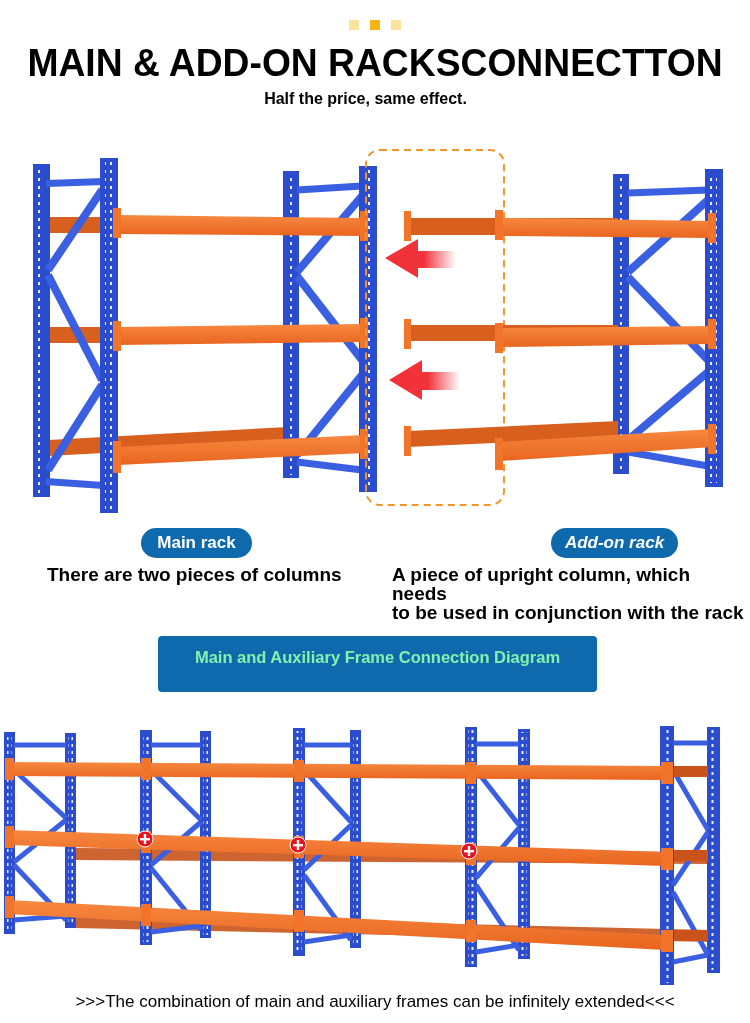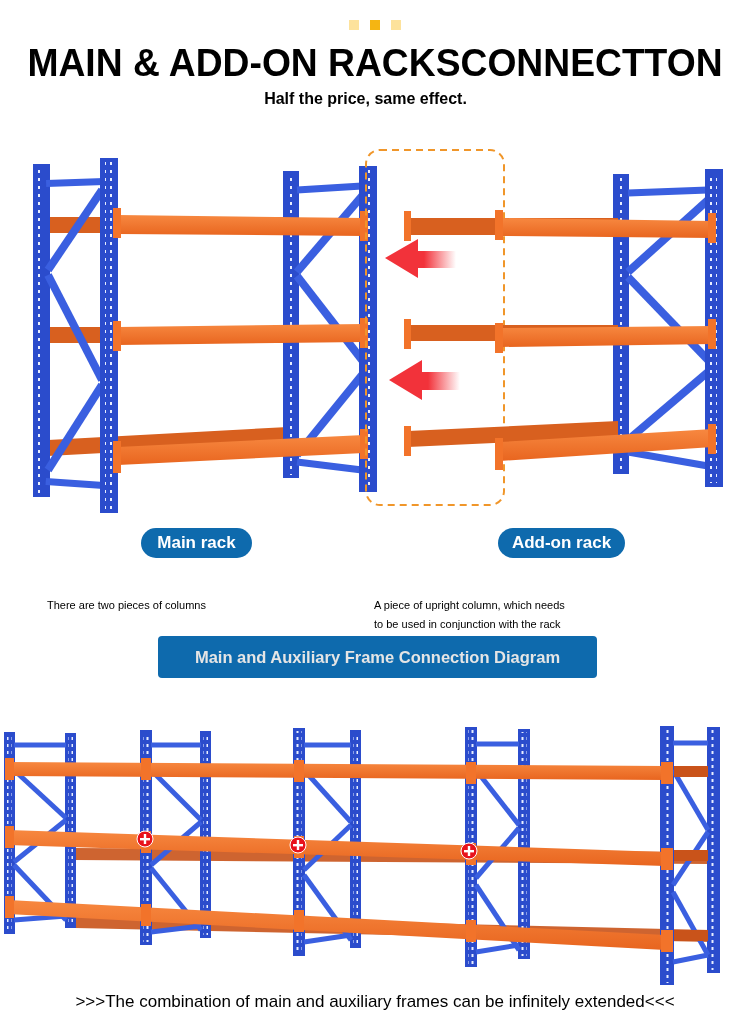--- a/index.html
+++ b/index.html
@@ -4,22 +4,22 @@
 <style>
   * { margin:0; padding:0; box-sizing:border-box; }
   html, body { width:750px; height:1023px; background:#ffffff; overflow:hidden; }
   body { position:relative; font-family:"Liberation Sans", sans-serif; color:#000; }
   .dots { position:absolute; top:20px; left:0; width:750px; display:flex; justify-content:center; gap:11px; }
   .dots span { display:block; width:10px; height:10px; }
   .title { position:absolute; top:42px; left:0; width:750px; text-align:center; font-weight:bold; font-size:38px; letter-spacing:0px; transform:scaleX(0.98); }
   .subtitle { position:absolute; top:90px; left:0; width:731px; text-align:center; font-weight:bold; font-size:16px; }
   svg.scene { position:absolute; left:0; }
   .pill { position:absolute; height:30px; border-radius:15px; color:#ffffff; font-weight:bold; font-size:17px; line-height:30px; text-align:center; }
-  .desc { position:absolute; font-weight:normal; font-size:11px; line-height:19px;margin-top:31px; }
-  .banner { position:absolute; top:636px; left:158px; width:439px; height:42px; border-radius:4px; color:#e5e5e5; font-weight:bold; font-size:16.5px; line-height:42px; text-align:center; }
+  .desc { position:absolute; font-weight:bold; font-size:19px; line-height:19px; }
+  .banner { position:absolute; top:636px; left:158px; width:439px; height:56px; border-radius:4px; color:#86efac; font-weight:bold; font-size:16.5px; line-height:42px; text-align:center; }
   .footer { position:absolute; top:992px; left:0; width:750px; text-align:center; font-size:17px; }
 </style>
 </head>
 <body>
 
 <div class="dots">
   <span style="background:#fde29c"></span>
   <span style="background:#f5b512"></span>
   <span style="background:#fde29c"></span>
 </div>
@@ -116,26 +116,26 @@
 
   <g>
     <polygon points="385,258 418,239 418,251 456,251 456,268 418,268 418,278" fill="url(#arrowGrad)"></polygon>
   </g>
   <g>
     <polygon points="389,380 422,360 422,372 460,372 460,390 422,390 422,400" fill="url(#arrowGrad)"></polygon>
   </g>
 </svg>
 
 <div class="pill" style="top:528px; left:141px; width:111px; background:#0e6aad;">Main rack</div>
-<div class="pill" style="top:528px; left:498px; width:127px; background:#0e6aad;">Add-on rack</div>
+<div class="pill" style="top:528px; left:551px; width:127px; background:#0e6aad;font-style:italic;">Add-on rack</div>
 
 <div class="desc" style="top:565px; left:47px;">
   <div>There are two pieces of columns</div>
 </div>
-<div class="desc" style="top:565px; left:374px;">
+<div class="desc" style="top:565px; left:392px;">
   <div>A piece of upright column, which needs</div>
   <div>to be used in conjunction with the rack</div>
 </div>
 
 <div class="banner" style="background:#0e6aad;">Main and Auxiliary Frame Connection Diagram</div>
 
 <svg class="scene" style="top:720px" width="750" height="265" viewBox="0 720 750 265">
   <defs>
     <pattern id="holes2" width="5" height="7" patternUnits="userSpaceOnUse">
       <rect x="1.5" y="2" width="2" height="3" fill="#e8eeff"></rect>

